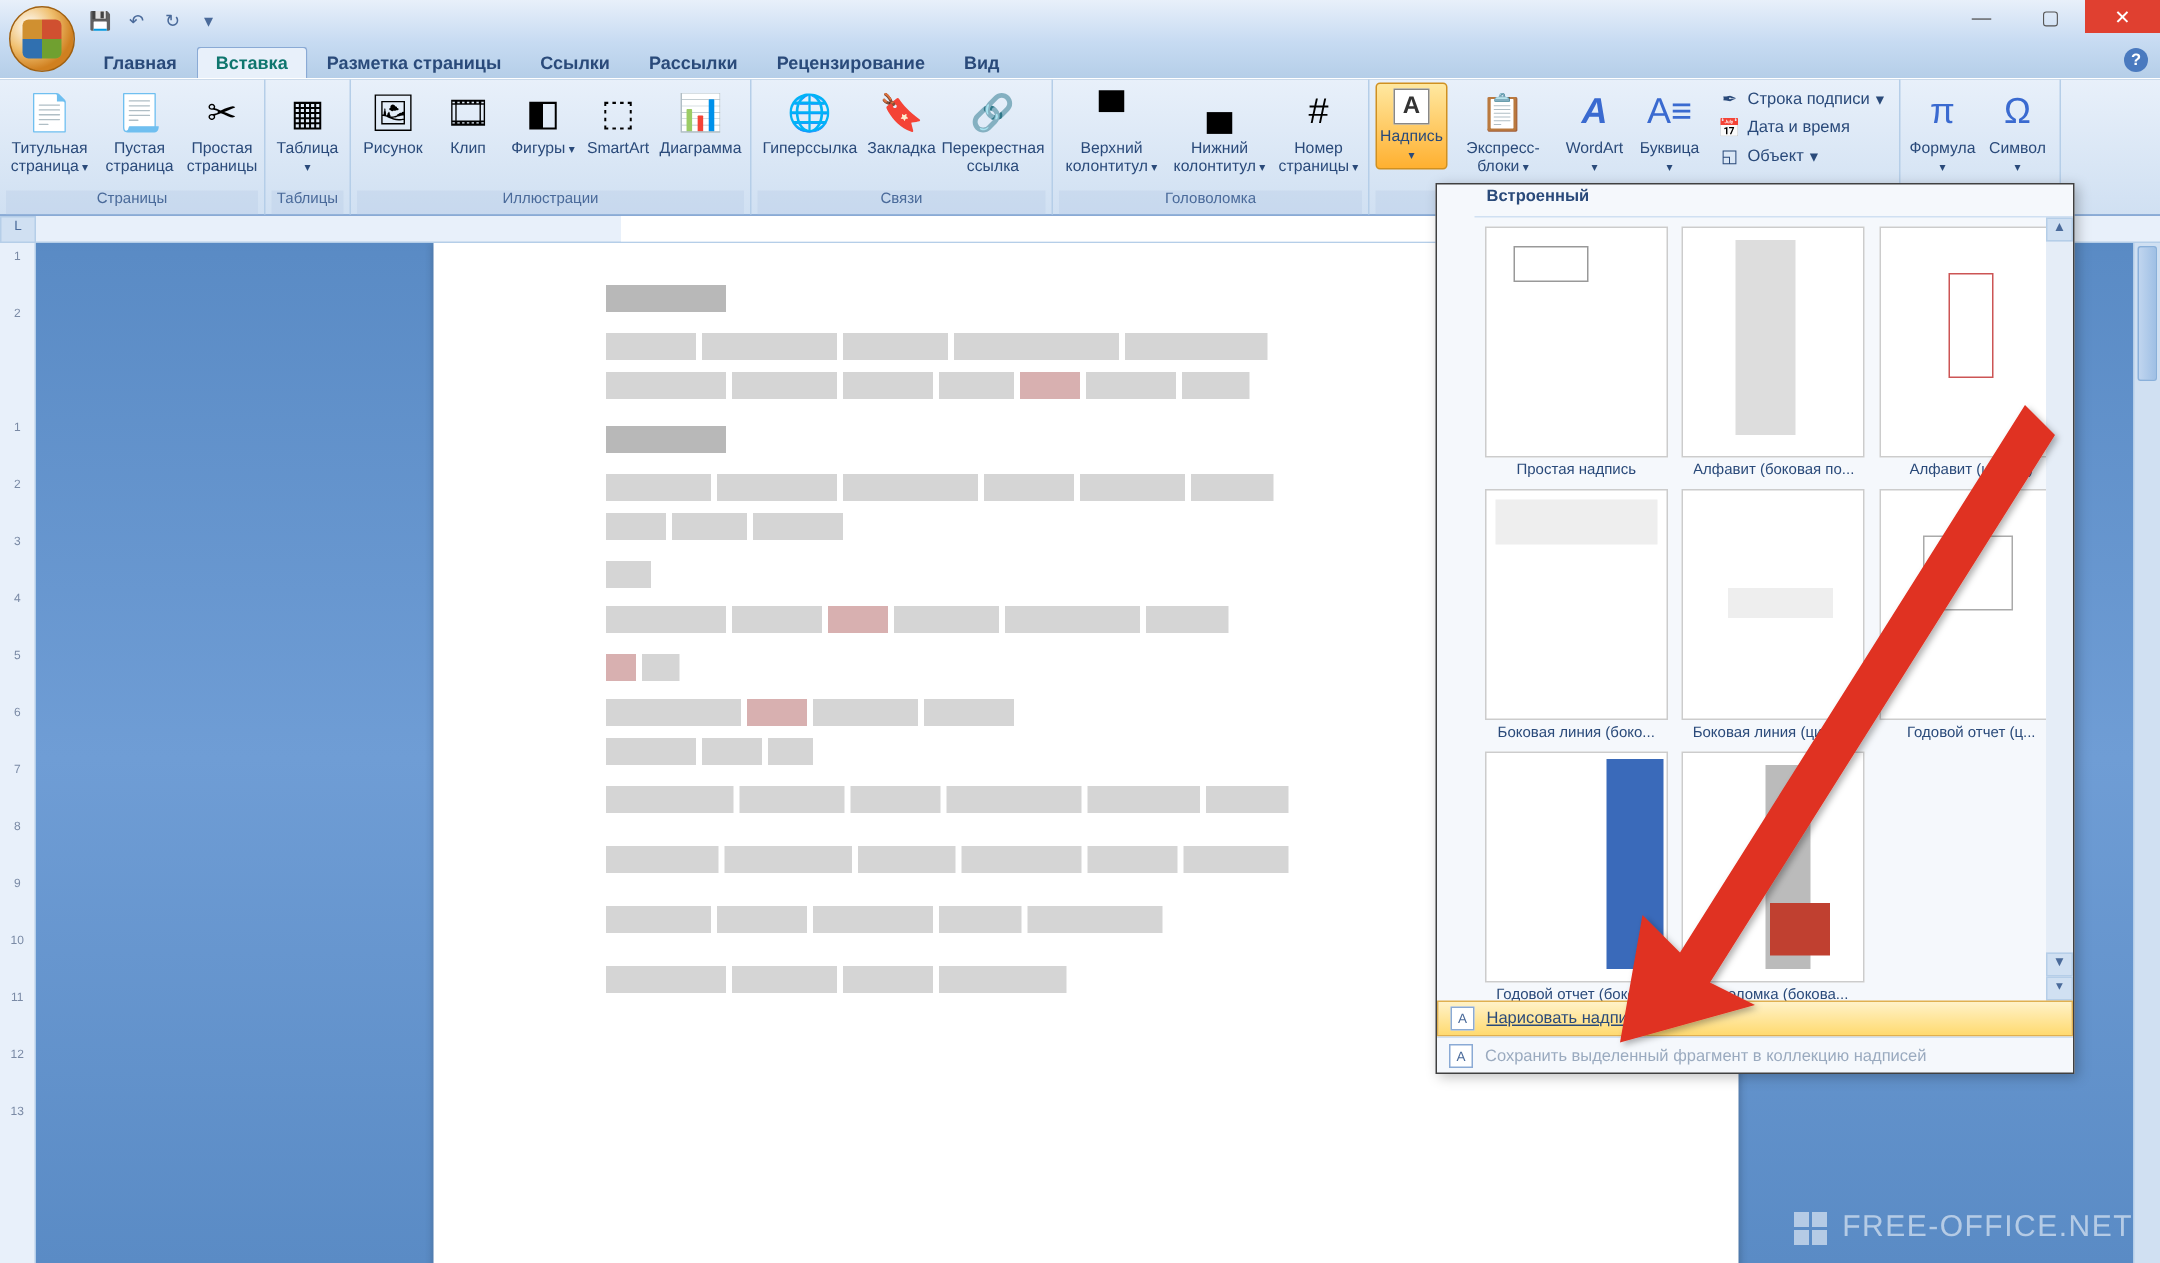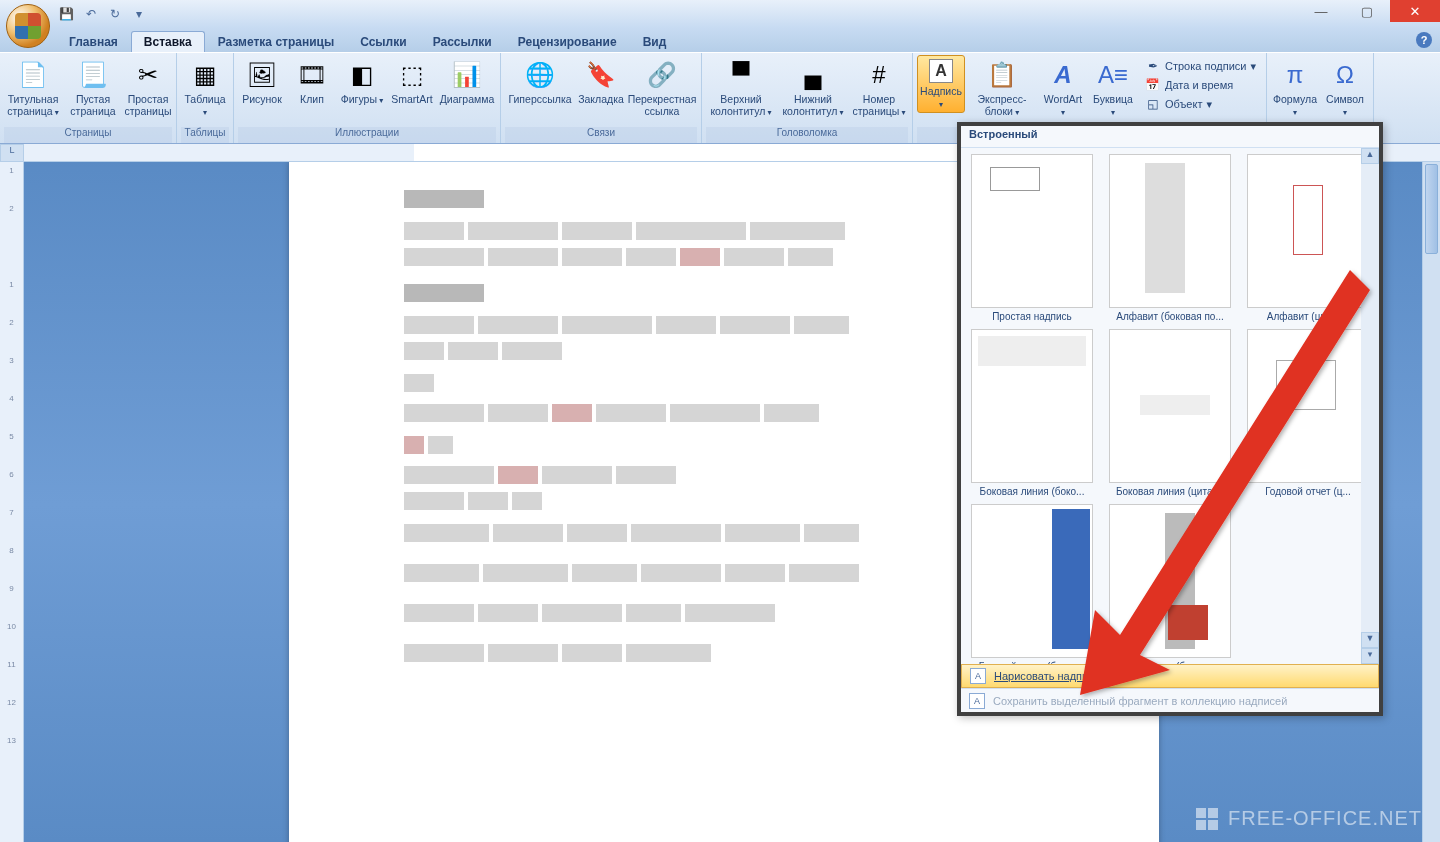--- a/index.html
+++ b/index.html
@@ -13,21 +13,21 @@
 .qat { margin-left: 56px; display: flex; gap: 2px; align-items: center; height: 22px; }
 .qat .qbtn { width: 22px; height: 20px; display:flex;align-items:center;justify-content:center;color:#4a6a9a;font-size:12px;border-radius:2px;}
 .title-text { position:absolute; left:0; right:0; text-align:center; font-size: 13px; color: #335a8a; pointer-events:none;}
 .win-ctrls { position:absolute; right:0; top:0; display:flex; height:22px;}
 .win-ctrls .wc { width:46px; display:flex;align-items:center;justify-content:center;color:#555;font-size:13px;}
 .win-ctrls .close { background:#e04030; color:#fff; width:50px;}
 
 
 .tabs { height: 24px; display:flex; padding-left: 56px; background: linear-gradient(to bottom,#c7dbf2,#b5cee8); align-items:flex-end;font-weight:bold;}
 .tab { padding: 3px 12px; font-size:12px; color:#2a4a7a; border:1px solid transparent; border-bottom:none; border-radius:3px 3px 0 0; cursor:pointer;}
-.tab.active { background:#e8f0fa; border-color:#8aaad5; color:#0f172a;margin-top:16px;}
+.tab.active { background:#e8f0fa; border-color:#8aaad5; color:#0f766e;margin-top:16px;}
 .help-icon { margin-left:auto; margin-right:8px; width:16px;height:16px;border-radius:50%;background:#4a7abf;color:#fff;font-size:11px;text-align:center;line-height:16px;align-self:center;}
 
 
 .ribbon { height: 92px; background: linear-gradient(to bottom,#e8f0fa,#d0e0f2); display:flex; border-bottom:1px solid #8aaad5; border-top:1px solid #fff;}
 .group { border-right:1px solid #b5cee8; padding: 2px 4px 0; display:flex; flex-direction:column; position:relative;}
 .group-body { flex:1; display:flex; align-items:flex-start; gap:2px;}
 .group-label { height:16px; font-size:10px; color:#4a6a9a; text-align:center; background:rgba(180,200,230,0.3);}
 .big-btn { width: 58px; display:flex; flex-direction:column; align-items:center; padding:4px 2px; border-radius:3px; cursor:pointer;}
 .big-btn.narrow { width:48px;}
 .big-btn.wide { width:70px;}
@@ -52,21 +52,21 @@
 .page { position:absolute; left:265px; top:0; width:870px; height:900px; background:#fff; box-shadow:0 0 6px rgba(0,0,0,0.3);}
 .blur-content{position:absolute;left:115px;top:28px;right:60px;}
 .blur-line{height:18px;margin-bottom:8px;display:flex;gap:4px;}
 .bl{background:#d5d5d5;height:100%;}
 .bl.dk{background:#b8b8b8;}
 .bl.rd{background:#d8b0b0;}
 .scrollbar-v{position:absolute;right:0;top:0;bottom:0;width:18px;background:#d0e0f2;border-left:1px solid #b5cee8;}
 .scrollbar-v .thumb{position:absolute;top:2px;left:2px;right:2px;height:90px;background:linear-gradient(to right,#c0d5ef,#a0c0e5);border:1px solid #8ab0da;border-radius:2px;}
 
 
-.gallery { position:absolute; left:957px; top:122px; width:426px; height:594px; background:#f5f8fc; border:4px solid #404040; box-shadow:2px 2px 8px rgba(0,0,0,0.25); z-index:50;}
+.gallery { position:absolute; left:957px; top:122px; width:426px; height:594px; background:#f5f8fc; border:1px solid #404040; box-shadow:2px 2px 8px rgba(0,0,0,0.25); z-index:50;padding-left:25px;}
 .gallery-hdr{height:22px;padding:2px 8px;font-size:11px;font-weight:bold;color:#2a4a7a;border-bottom:1px solid #d0e0f2;}
 .gallery-grid{height:524px;overflow:hidden;padding:6px;display:grid;grid-template-columns:repeat(3,1fr);gap:4px 8px;position:relative;}
 .gallery-scroll{position:absolute;right:0;top:22px;bottom:48px;width:18px;background:#e5edf7;}
 .gallery-scroll .gs-btn{height:16px;text-align:center;font-size:9px;color:#4a6a9a;border:1px solid #b5cee8;background:#d0e0f2;}
 .gitem{display:flex;flex-direction:column;align-items:center;cursor:pointer;}
 .gitem .thumb{width:122px;height:154px;background:#fff;border:1px solid #ccc;position:relative;}
 .gitem .glabel{font-size:10px;color:#2a4a7a;text-align:center;margin-top:3px;height:14px;overflow:hidden;white-space:nowrap;}
 .gallery-footer{position:absolute;bottom:0;left:0;right:0;}
 .gf-item{height:24px;display:flex;align-items:center;gap:8px;padding:0 8px;font-size:11px;color:#2a4a7a;border-top:1px solid #d0e0f2;cursor:pointer;}
 .gf-item.hl{background:linear-gradient(to bottom,#fff2c8,#ffda70);border:1px solid #e0b050;}

